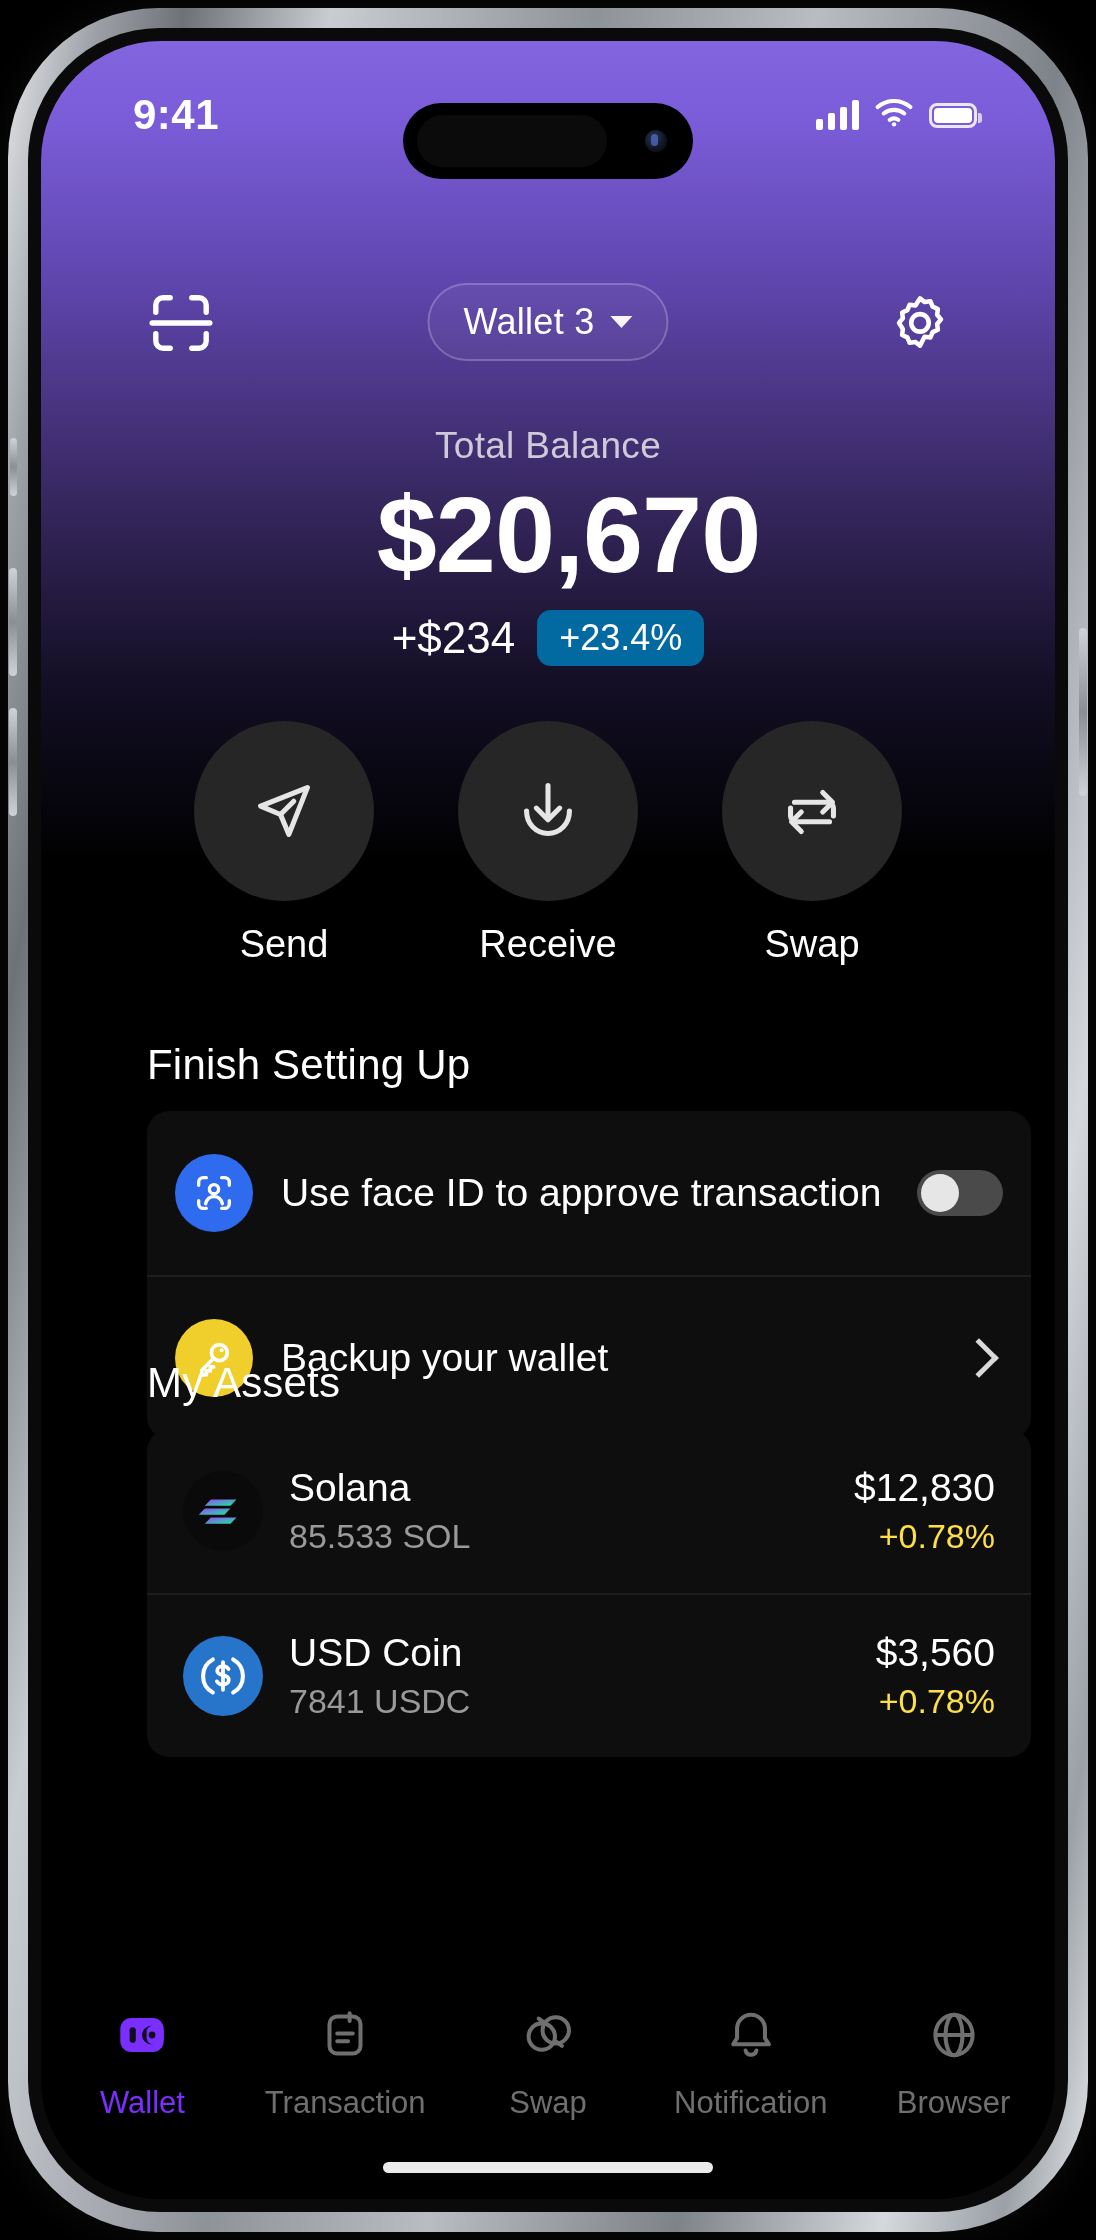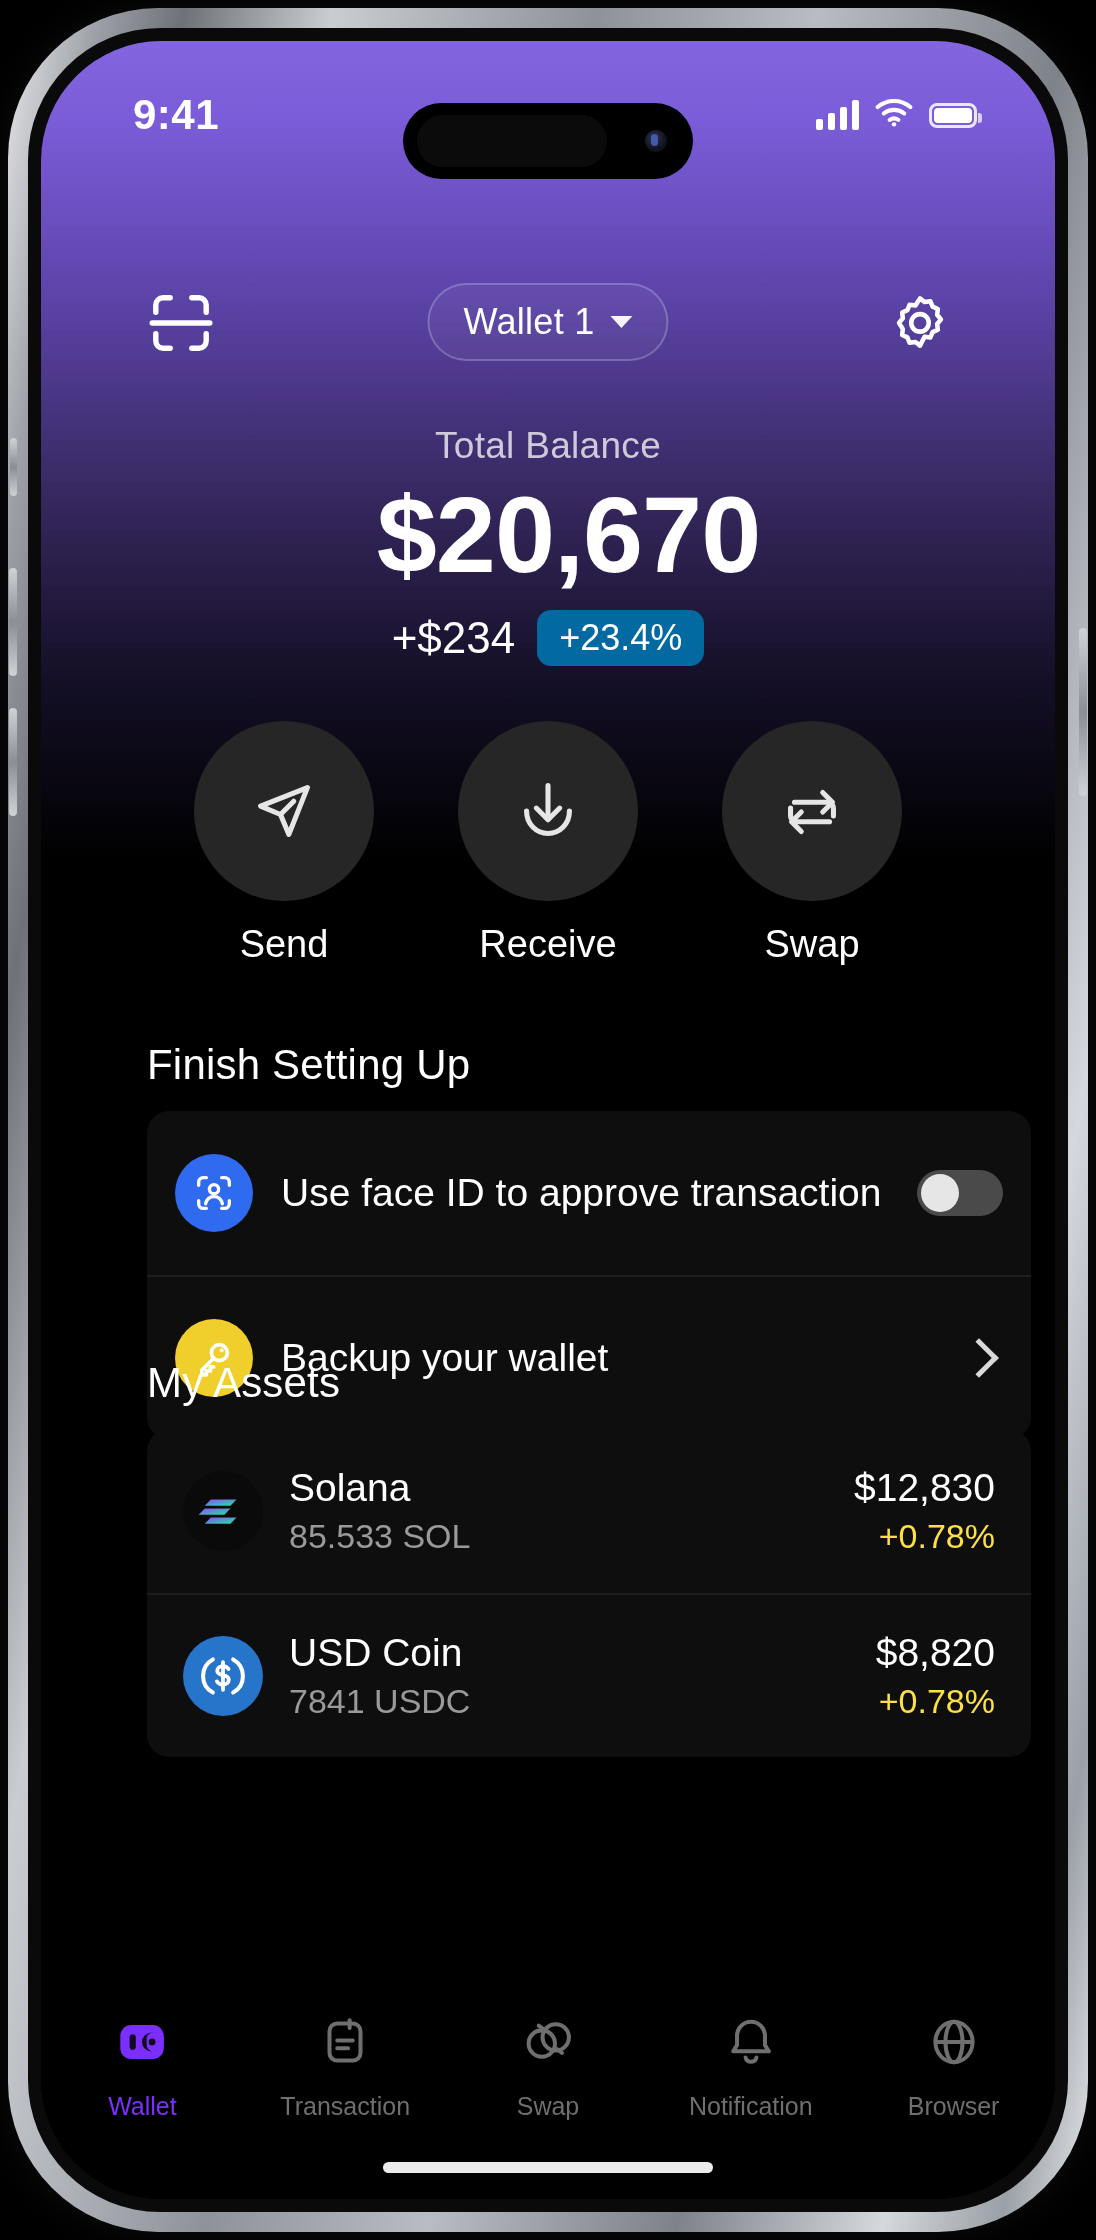--- a/index.html
+++ b/index.html
@@ -126,21 +126,21 @@
   .asset-sub{ color:#9a9a9a; font-size:34px; margin-top:7px; }
   .asset-right{ text-align:right; }
   .asset-val{ color:#fff; font-size:39px; }
   .asset-chg{ color:#fde047; font-size:34px; margin-top:7px; }
 
   
   .tabbar{ position:absolute; left:0; bottom:78px; width:100%; display:flex; z-index:5; }
   .tab{ flex:1; text-align:center; cursor:pointer; }
   .tab .ti{ height:76px; display:flex; align-items:center; justify-content:center; }
   .tab .ti svg{ width:62px; height:62px; }
-  .tab .tl{ font-size:25px; color:#6f6f6f; margin-top:12px; }
+  .tab .tl{ font-size:31px; color:#6f6f6f; margin-top:12px; }
   .tab.active .tl{ color:#7B2FFF; }
   .homebar{ position:absolute; left:50%; transform:translateX(-50%); bottom:26px; width:330px; height:11px; background:#fff; border-radius:8px; opacity:.92; z-index:6; }
 </style>
 </head>
 <body>
 
 <div class="stage">
   <div class="phone-outer">
     <div class="btn-side btn-silent"></div>
     <div class="btn-side btn-vup"></div>
@@ -185,21 +185,21 @@
               <svg viewBox="0 0 40 40" fill="none">
                 <path d="M6 14V10a4 4 0 0 1 4-4h4" stroke="#fff" stroke-width="3" stroke-linecap="round"></path>
                 <path d="M34 14V10a4 4 0 0 0-4-4h-4" stroke="#fff" stroke-width="3" stroke-linecap="round"></path>
                 <path d="M6 26v4a4 4 0 0 0 4 4h4" stroke="#fff" stroke-width="3" stroke-linecap="round"></path>
                 <path d="M34 26v4a4 4 0 0 1-4 4h-4" stroke="#fff" stroke-width="3" stroke-linecap="round"></path>
                 <path d="M4 20h32" stroke="#fff" stroke-width="3" stroke-linecap="round"></path>
               </svg>
             </div>
 
             <div class="wallet-pill">
-              <span class="label">Wallet 1</span>
+              <span class="label">Wallet 3</span>
               <span class="caret"></span>
             </div>
 
             <div class="gear-btn">
               <svg viewBox="0 0 40 40" fill="none">
                 <path d="M20 6.5l2.6 2.1 3.3-.5 1.3 3.1 3 1.4-.4 3.3 2.2 2.6-2.2 2.6.4 3.3-3 1.4-1.3 3.1-3.3-.5L20 33.5l-2.6-2.1-3.3.5-1.3-3.1-3-1.4.4-3.3L8 20.5l2.2-2.6-.4-3.3 3-1.4 1.3-3.1 3.3.5L20 6.5z" stroke="#fff" stroke-width="2.6" stroke-linejoin="round"></path>
                 <circle cx="20" cy="20.5" r="5" stroke="#fff" stroke-width="2.6"></circle>
               </svg>
             </div>
           </div>
@@ -309,21 +309,21 @@
                   <path d="M23.8 15.2c-.8-1.3-2.2-2-3.8-2-2.3 0-4 1.3-4 3.2 0 4.2 8 1.8 8 6.2 0 2-1.8 3.3-4.2 3.3-1.8 0-3.2-.8-4-2.2" stroke="#fff" stroke-width="2.6" stroke-linecap="round"></path>
                   <path d="M13 8.6A13 13 0 0 0 13 31.4" stroke="#fff" stroke-width="2.8" stroke-linecap="round"></path>
                   <path d="M27 8.6a13 13 0 0 1 0 22.8" stroke="#fff" stroke-width="2.8" stroke-linecap="round"></path>
                 </svg>
               </span>
               <span class="asset-mid">
                 <span class="asset-name" style="display:block">USD Coin</span>
                 <span class="asset-sub" style="display:block">7841 USDC</span>
               </span>
               <span class="asset-right">
-                <span class="asset-val" style="display:block">$8,820</span>
+                <span class="asset-val" style="display:block">$3,560</span>
                 <span class="asset-chg" style="display:block">+0.78%</span>
               </span>
             </div>
           </div>
 
           <div class="tabbar">
             <div class="tab active">
               <div class="ti">
                 <svg viewBox="0 0 40 40" fill="none">
                   <rect x="6" y="9" width="28" height="22" rx="7" fill="#7B2FFF"></rect>

